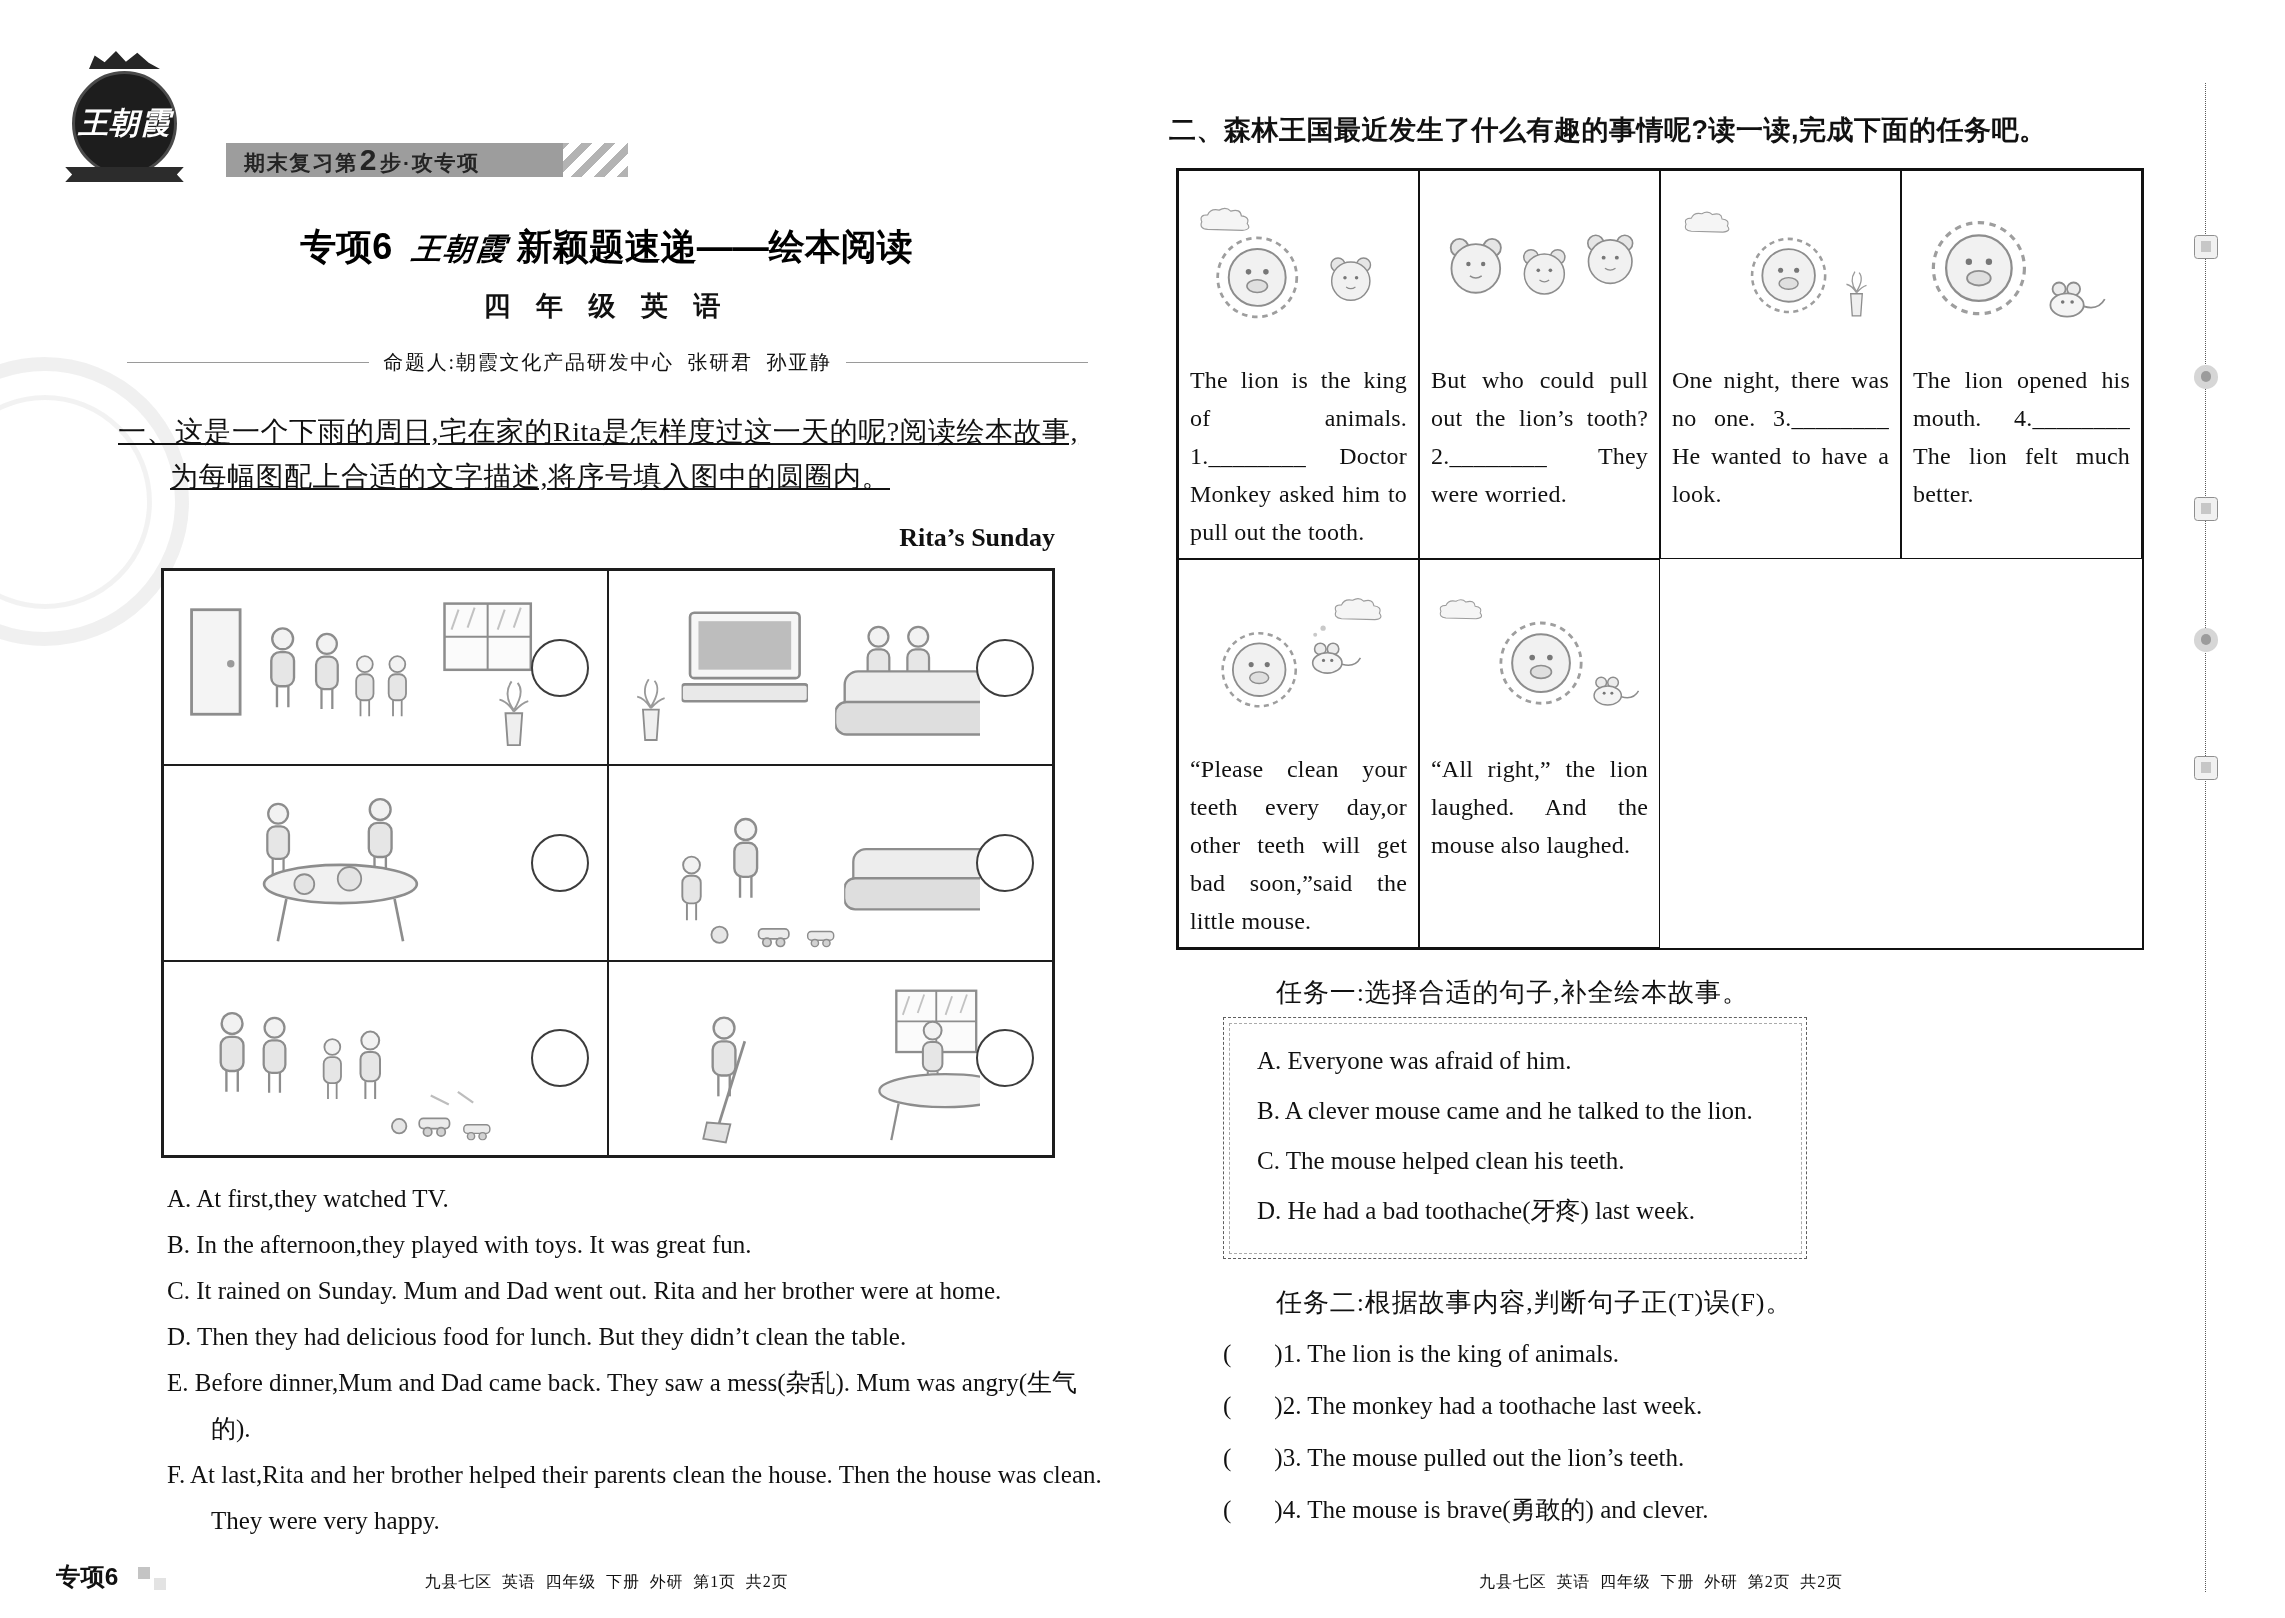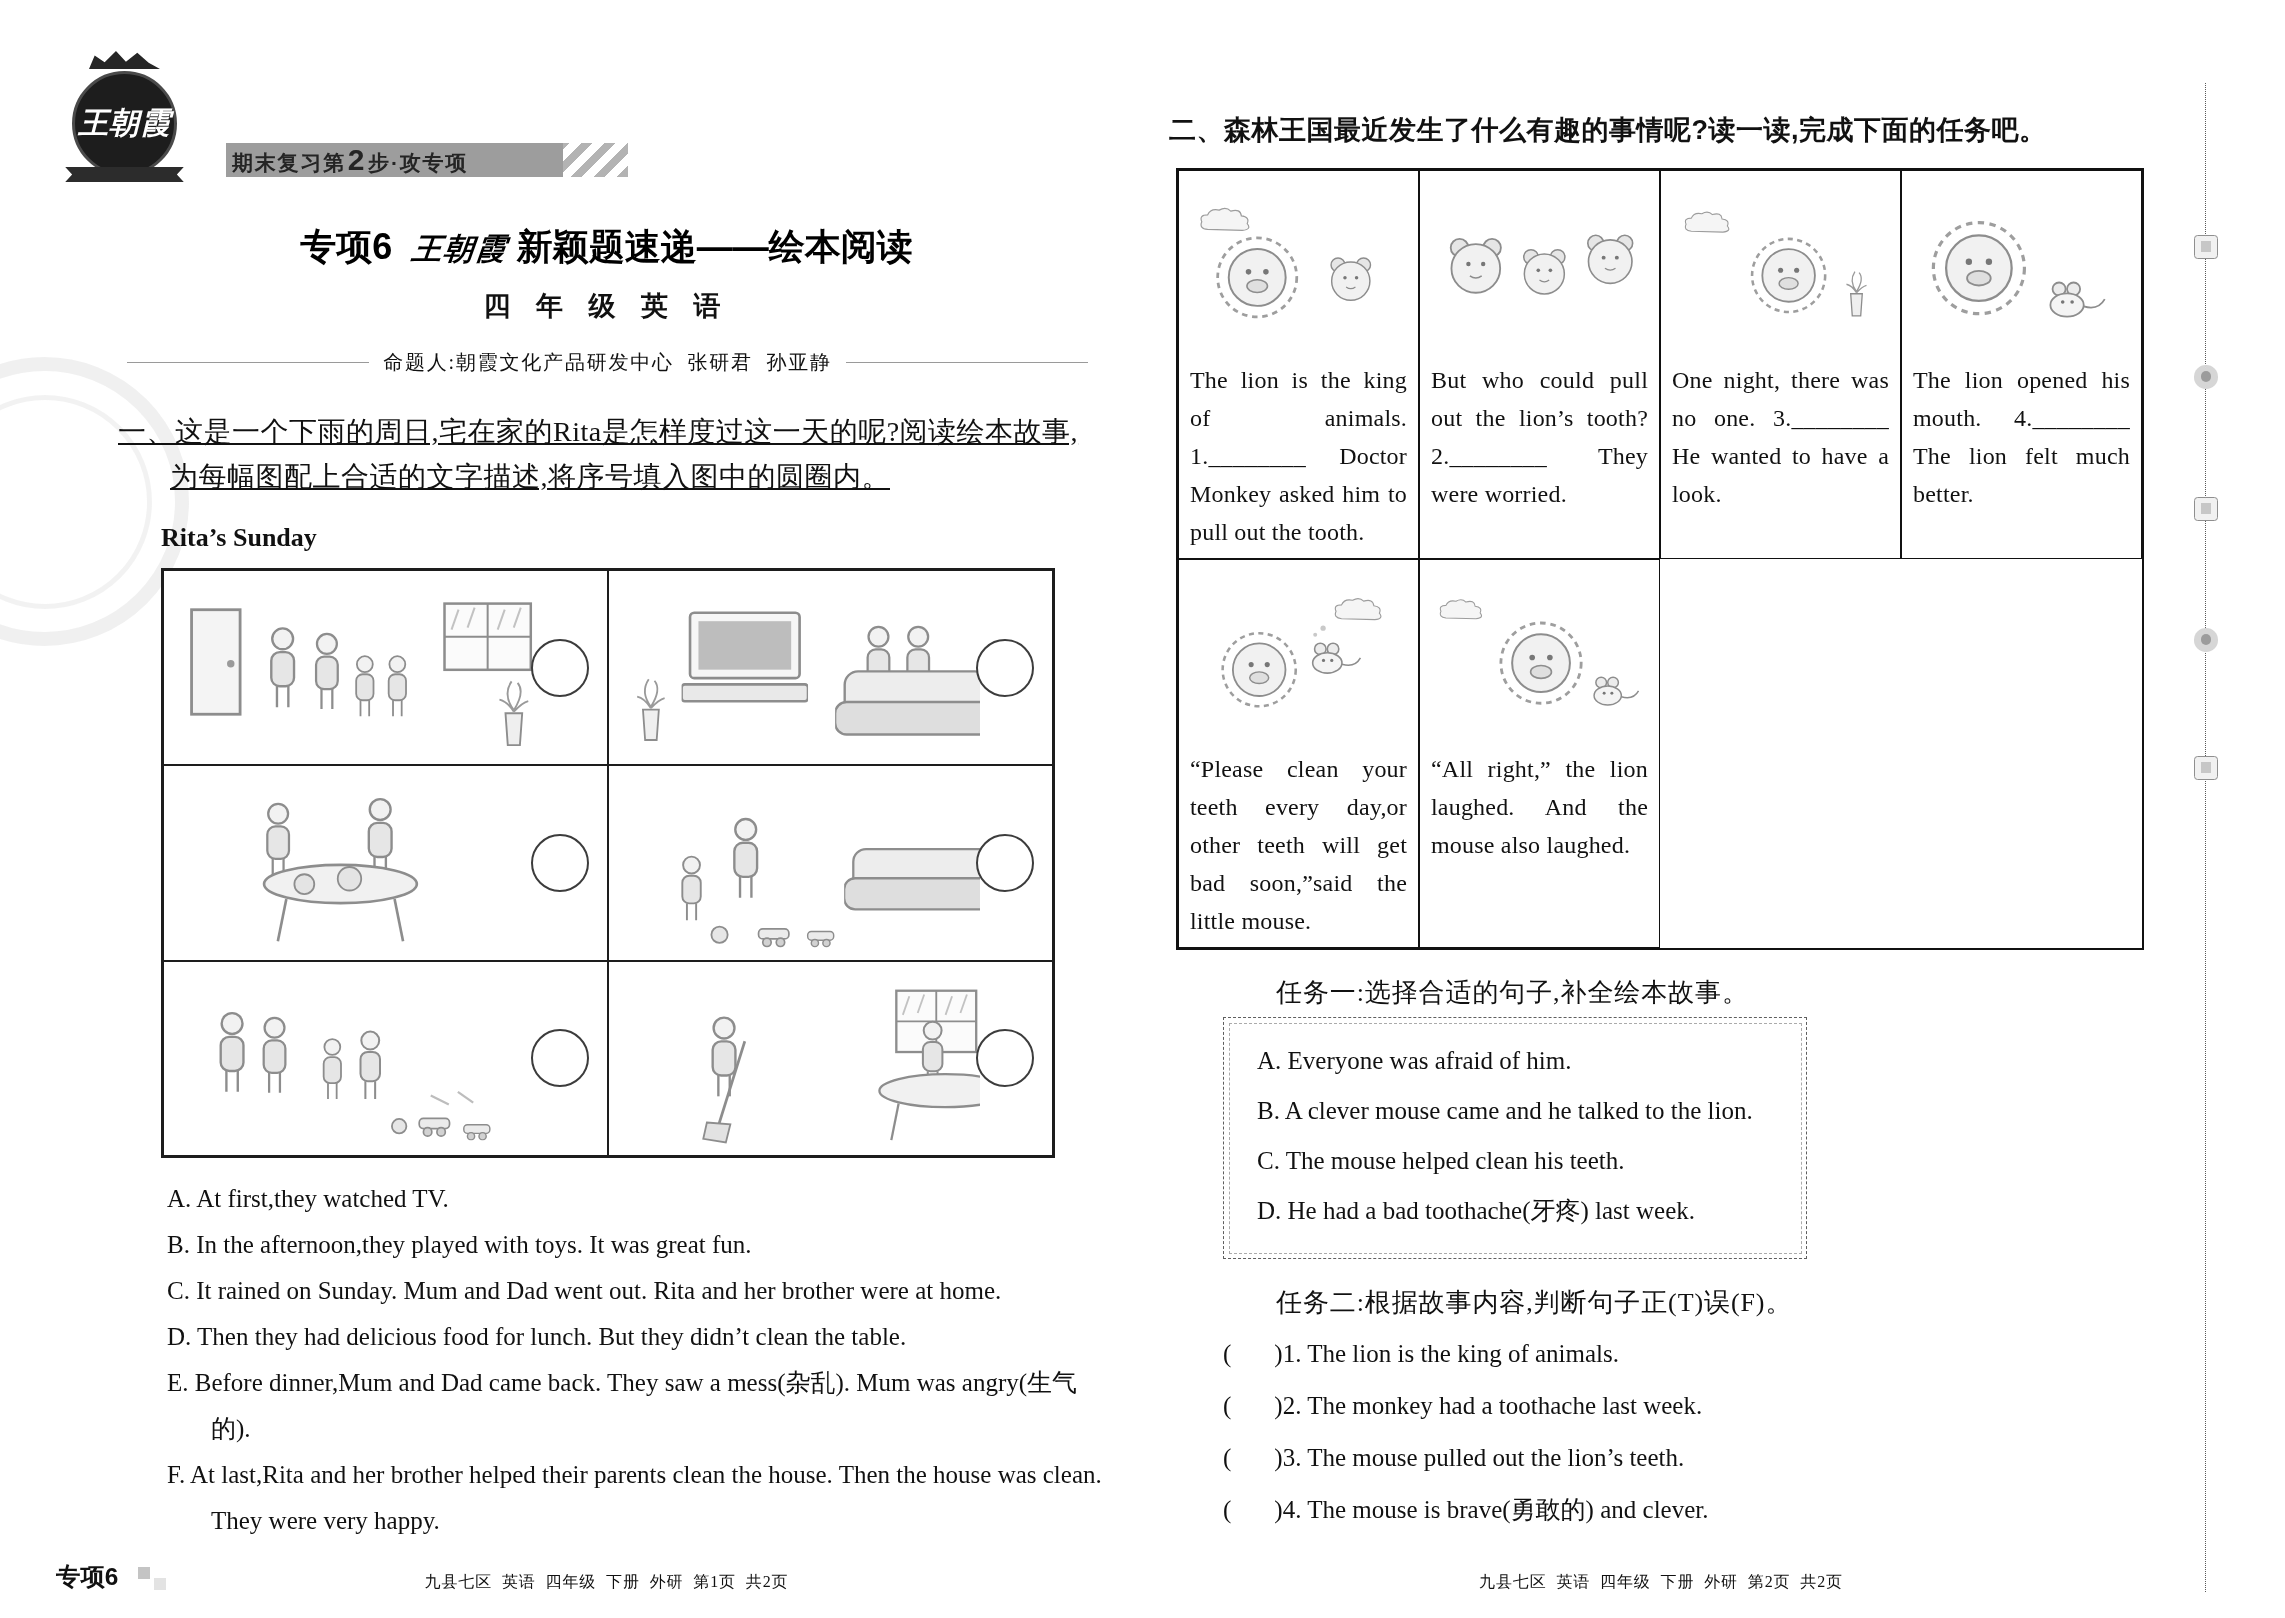--- a/index.html
+++ b/index.html
@@ -21,39 +21,39 @@
   .logo-circle { width:105px; height:105px; margin:1.8px auto 0; background:#1d1d1d;
     border:3.6px solid #4a4a4a; border-radius:50%; display:flex; align-items:center; justify-content:center; }
   .logo-text { color:#fff; font-family:"Liberation Serif", serif; font-weight:bold; font-style:italic;
     font-size:30px; letter-spacing:0.9px; }
   .logo-ribbon { width:119px; height:15.4px; margin:-9px auto 0; background:#2c2c2c;
     clip-path:polygon(0 0,6% 50%,0 100%,100% 100%,94% 50%,100% 0); }
 
   
   .banner { position:absolute; left:226px; top:143px; width:337px; height:34px; background:#9d9d9d;
     color:#242424; font-family:"Liberation Sans", sans-serif; font-weight:bold; font-size:21px;
-    line-height:34px; padding-left:6px; letter-spacing:1.8px; }
+    line-height:34px; padding-left:18px; letter-spacing:1.8px; }
   .banner-step { font-size:30px; font-weight:900; padding:0 1.8px; }
   .banner-stripes { position:absolute; right:-65px; top:0; width:65px; height:34px;
     background:repeating-linear-gradient(-45deg,#b3b3b3 0 8.1px,#ffffff 8.1px 16.3px); }
 
   
   .title { position:absolute; left:118px; top:223px; width:977px; text-align:center;
     font-family:"Liberation Sans", sans-serif; font-weight:800; font-size:36px; color:#000; }
   .title-brand { font-family:"Liberation Serif", serif; font-style:italic; font-weight:900;
     font-size:30px; margin:0 9px 0 20px; letter-spacing:1.8px; transform:skew(-6deg); display:inline-block; }
   .subtitle { position:absolute; left:118px; top:288px; width:977px; text-align:center;
     font-family:"Liberation Sans", sans-serif; font-weight:700; font-size:27px; letter-spacing:9px; }
   .credit { position:absolute; left:127px; top:349px; width:961px; display:flex; align-items:center; gap:14.5px; }
   .credit .rule { flex:1; height:1.8px; background:#9a9a9a; }
   .credit-text { font-size:20px; letter-spacing:1.8px; white-space:pre; }
 
   .q1 { position:absolute; left:118px; top:409px; width:984px; font-size:28px; line-height:45px;
     padding-left:52px; text-indent:-52px; letter-spacing:0.5px;text-decoration:underline; }
-  .story-title { position:absolute; left:161px; top:523px; width:894px; text-align:left;
+  .story-title { position:absolute; left:161px; top:523px; width:894px; text-align:right;
     font-weight:bold; font-size:26px; }
 
   
   .grid6 { position:absolute; left:161px; top:568px; width:894px; height:590px;
     display:grid; grid-template-columns:1fr 1fr; grid-template-rows:1fr 1fr 1fr;
     border:2.3px solid #1d1d1d; background:#fff; }
   .gcell { position:relative; border:0.9px solid #1d1d1d; background:#fff; overflow:hidden; }
   .gcell svg { position:absolute; left:9px; top:7.2px; }
   .answer-circle { position:absolute; right:18px; top:50%; transform:translateY(-50%);
     width:58px; height:58px; border:2.3px solid #3c3c3c; border-radius:50%; background:#fff; }

